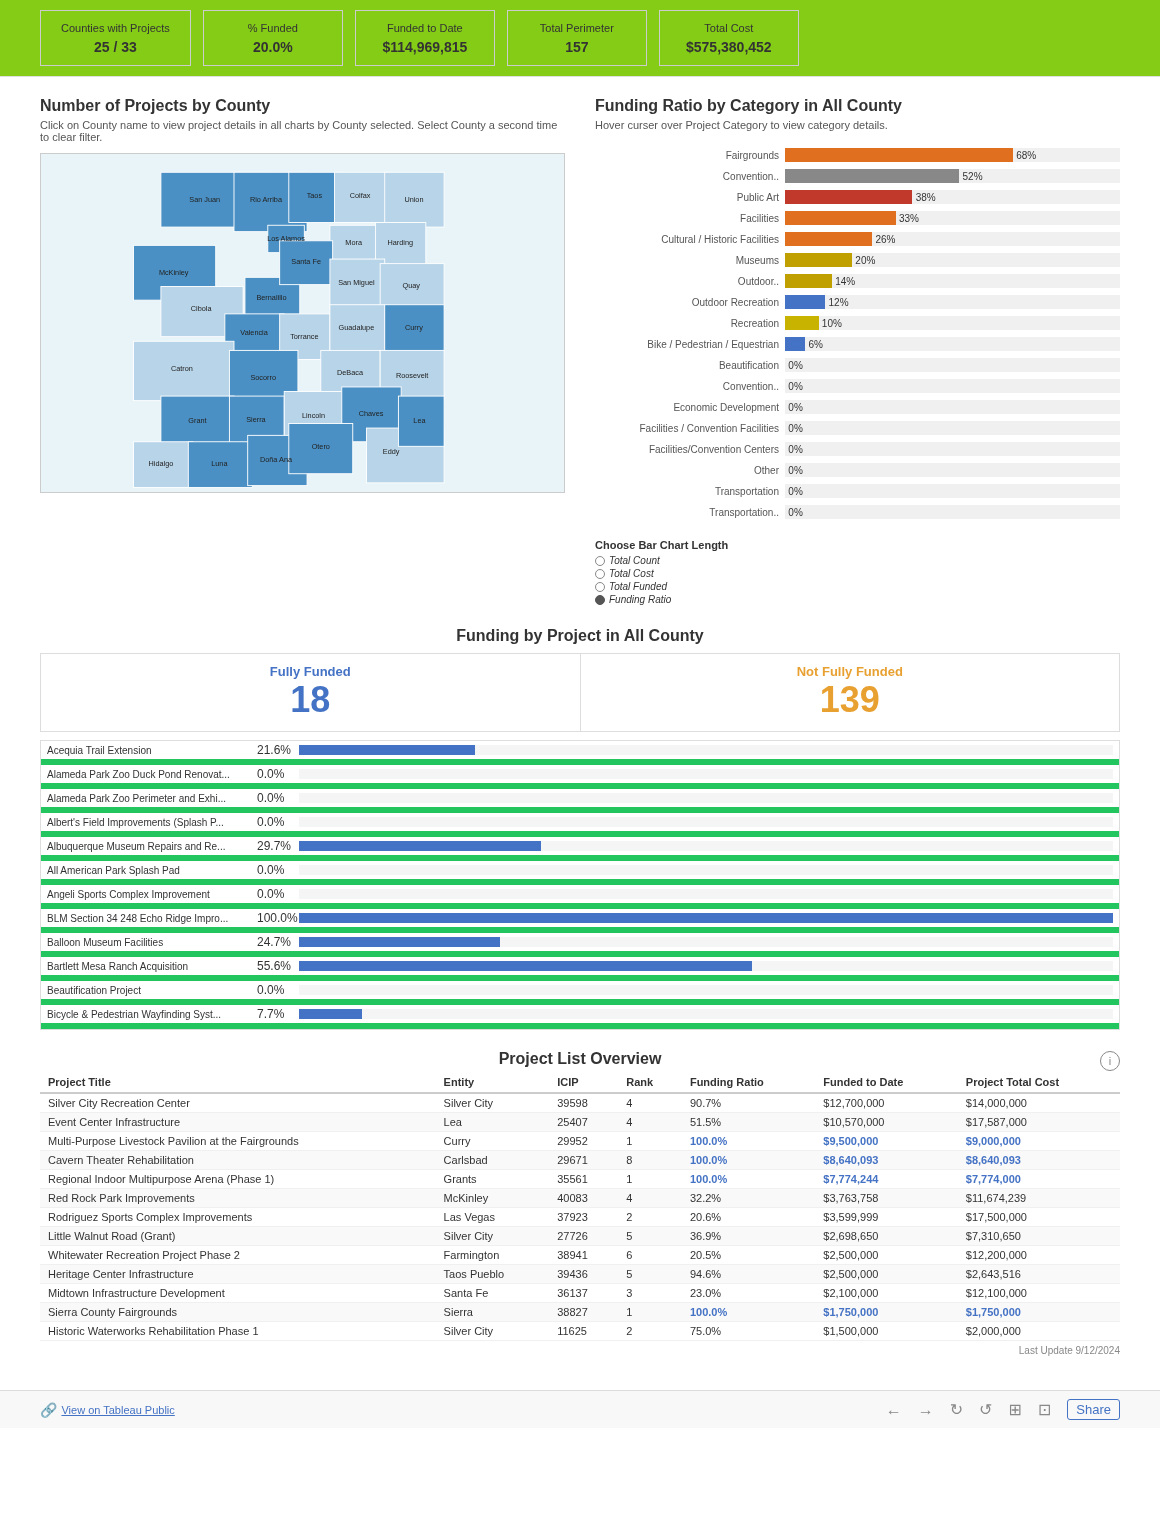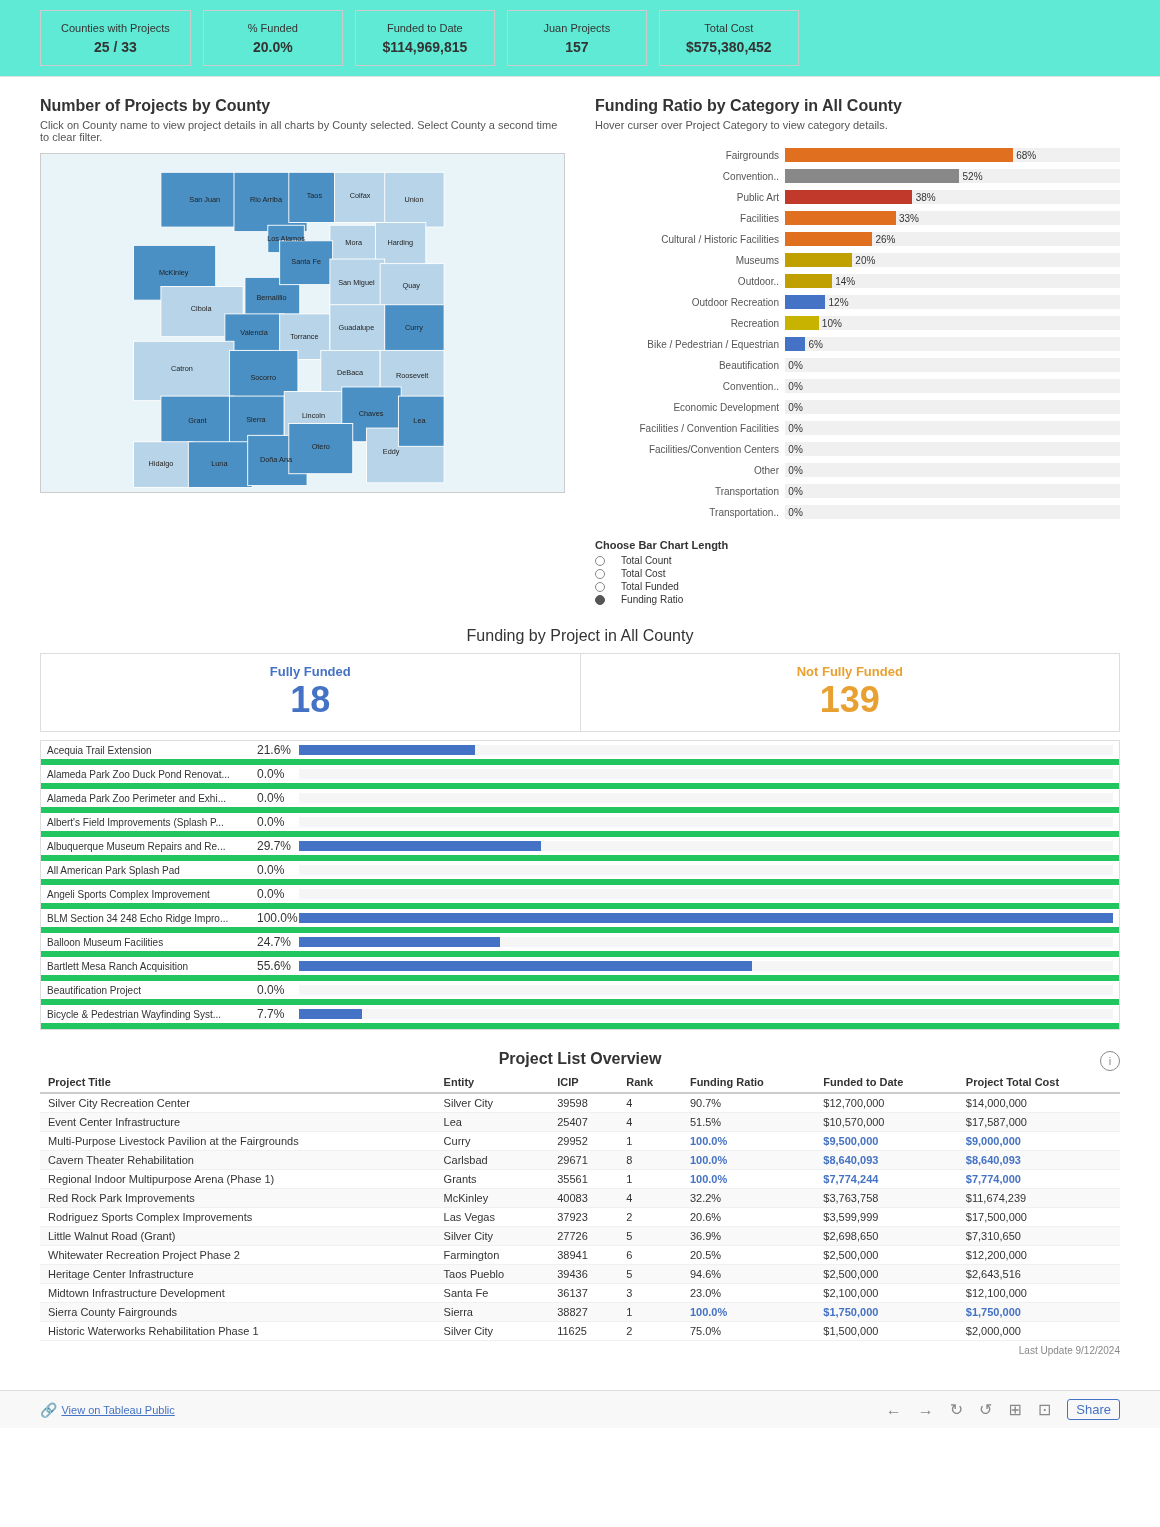--- a/index.html
+++ b/index.html
@@ -3,21 +3,21 @@
   <meta charset="utf-8">
   <style>
     * { box-sizing: border-box; margin: 0; padding: 0; }
     body { font-family: Arial, sans-serif; background: #fff; width: 1160px; font-size: 12px; color: #333; }
 
     
     .kpi-bar {
       display: flex;
       gap: 0;
       padding: 10px 40px;
-      background: #5eead4;
+      background: #84cc16;
       border-bottom: 1px solid #e0e0e0;
     }
     .kpi-card {
       border: 1px solid #ccc;
       padding: 10px 20px;
       margin-right: 12px;
       text-align: center;
       min-width: 140px;
     }
     .kpi-card .kpi-label { font-size: 11px; color: #333; line-height: 1.3; }
@@ -52,27 +52,27 @@
     
     .bar-chart { padding: 5px 0; }
     .bar-row { display: flex; align-items: center; margin-bottom: 3px; height: 18px; }
     .bar-row-label { width: 190px; font-size: 10px; text-align: right; padding-right: 6px; color: #555; flex-shrink: 0; }
     .bar-track { flex: 1; background: #f0f0f0; height: 14px; position: relative; display: flex; align-items: center; }
     .bar-fill { height: 14px; position: absolute; left: 0; top: 0; }
     .bar-pct { font-size: 10px; margin-left: 4px; position: relative; z-index: 1; }
 
     .radio-group { margin-top: 10px; font-size: 10px; }
     .radio-group .radio-title { font-size: 11px; font-weight: bold; margin-bottom: 4px; }
-    .radio-item { display: flex; align-items: center; gap: 16px; margin-bottom: 2px; }
+    .radio-item { display: flex; align-items: center; gap: 4px; margin-bottom: 2px; font-style: italic; }
     .radio-circle { width: 10px; height: 10px; border-radius: 50%; border: 1.5px solid #888; display: inline-block; flex-shrink: 0; }
     .radio-circle.selected { border-color: #555; background: #555; }
 
     
     .funding-section { margin-top: 10px; }
-    .funding-title { text-align: center; font-size: 16px; font-weight: normal; margin-bottom: 8px; }
+    .funding-title { text-align: center; font-size: 16px; font-weight: bold; margin-bottom: 8px; }
 
     .funded-split { display: flex; border: 1px solid #ddd; }
     .funded-col { flex: 1; padding: 10px; text-align: center; }
     .funded-col.left { border-right: 1px solid #ddd; }
     .funded-col-header { font-size: 13px; color: #4472c4; font-weight: bold; }
     .funded-col-header.orange { color: #e8a030; }
     .funded-col-number { font-size: 36px; font-weight: bold; color: #4472c4; }
     .funded-col-number.orange { color: #e8a030; }
 
     
@@ -111,21 +111,21 @@
   </div>
   <div class="kpi-card">
     <div class="kpi-label">% Funded</div>
     <div class="kpi-value">20.0%</div>
   </div>
   <div class="kpi-card">
     <div class="kpi-label">Funded to Date</div>
     <div class="kpi-value">$114,969,815</div>
   </div>
   <div class="kpi-card">
-    <div class="kpi-label">Juan Projects</div>
+    <div class="kpi-label">Total Perimeter</div>
     <div class="kpi-value">157</div>
   </div>
   <div class="kpi-card">
     <div class="kpi-label">Total Cost</div>
     <div class="kpi-value">$575,380,452</div>
   </div>
 </div>
 
 <div class="main-content">
 

